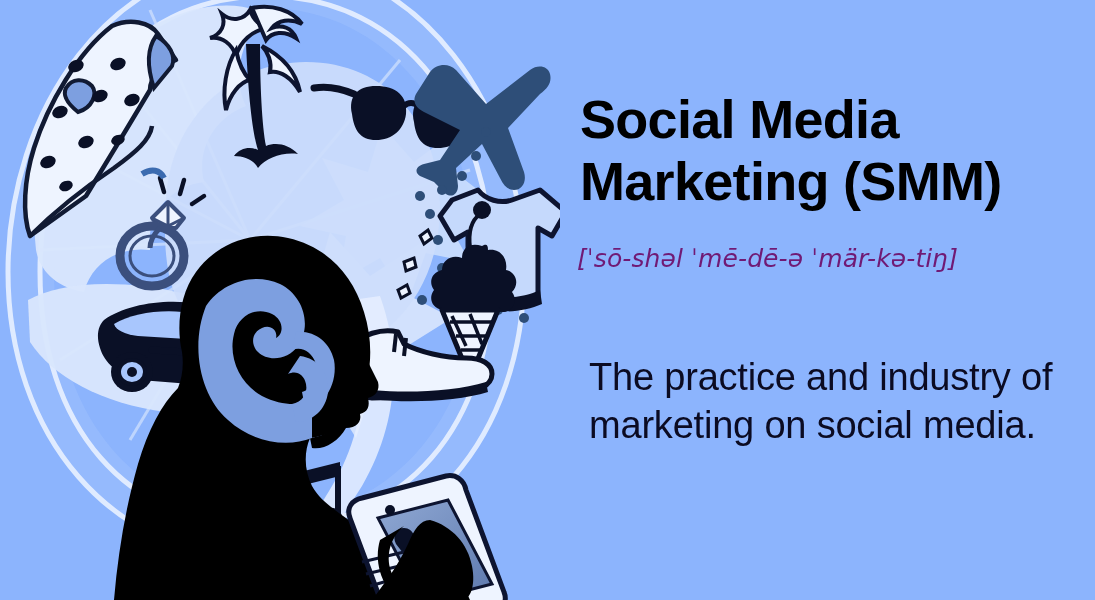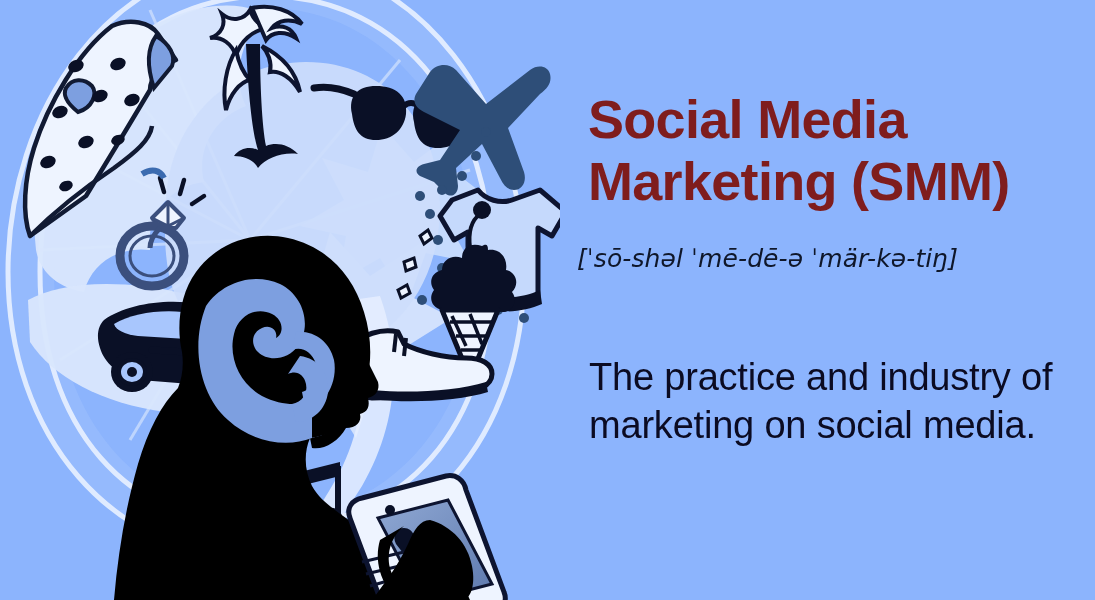--- a/index.html
+++ b/index.html
@@ -34,42 +34,42 @@
   
   #text-col {
     position: absolute;
     left: 576px;
     top: 0;
     width: 500px;
     height: 600px;
   }
   #title {
     position: absolute;
-    left: 12px;
+    left: 4px;
     top: 88px;
     width: 500px;
     margin: 0;
     font-size: 54px;
     line-height: 62px;
     font-weight: 700;
     letter-spacing: -0.7px;
-    color: #7f1d1d;
+    color: #000000;
     font-family: "Liberation Sans", sans-serif;
   }
   #pronunciation {
     position: absolute;
     left: 1px;
     top: 243px;
     margin: 0;
     font-size: 25px;
     line-height: 32px;
     font-style: italic;
     font-weight: 400;
     letter-spacing: 0.1px;
-    color: #0f172a;
+    color: #701a75;
     font-family: "DejaVu Sans", sans-serif;
   }
   #definition {
     position: absolute;
     left: 1px;
     top: 341px;
     width: 480px;
     margin: 12px;
     font-size: 38px;
     line-height: 48px;

